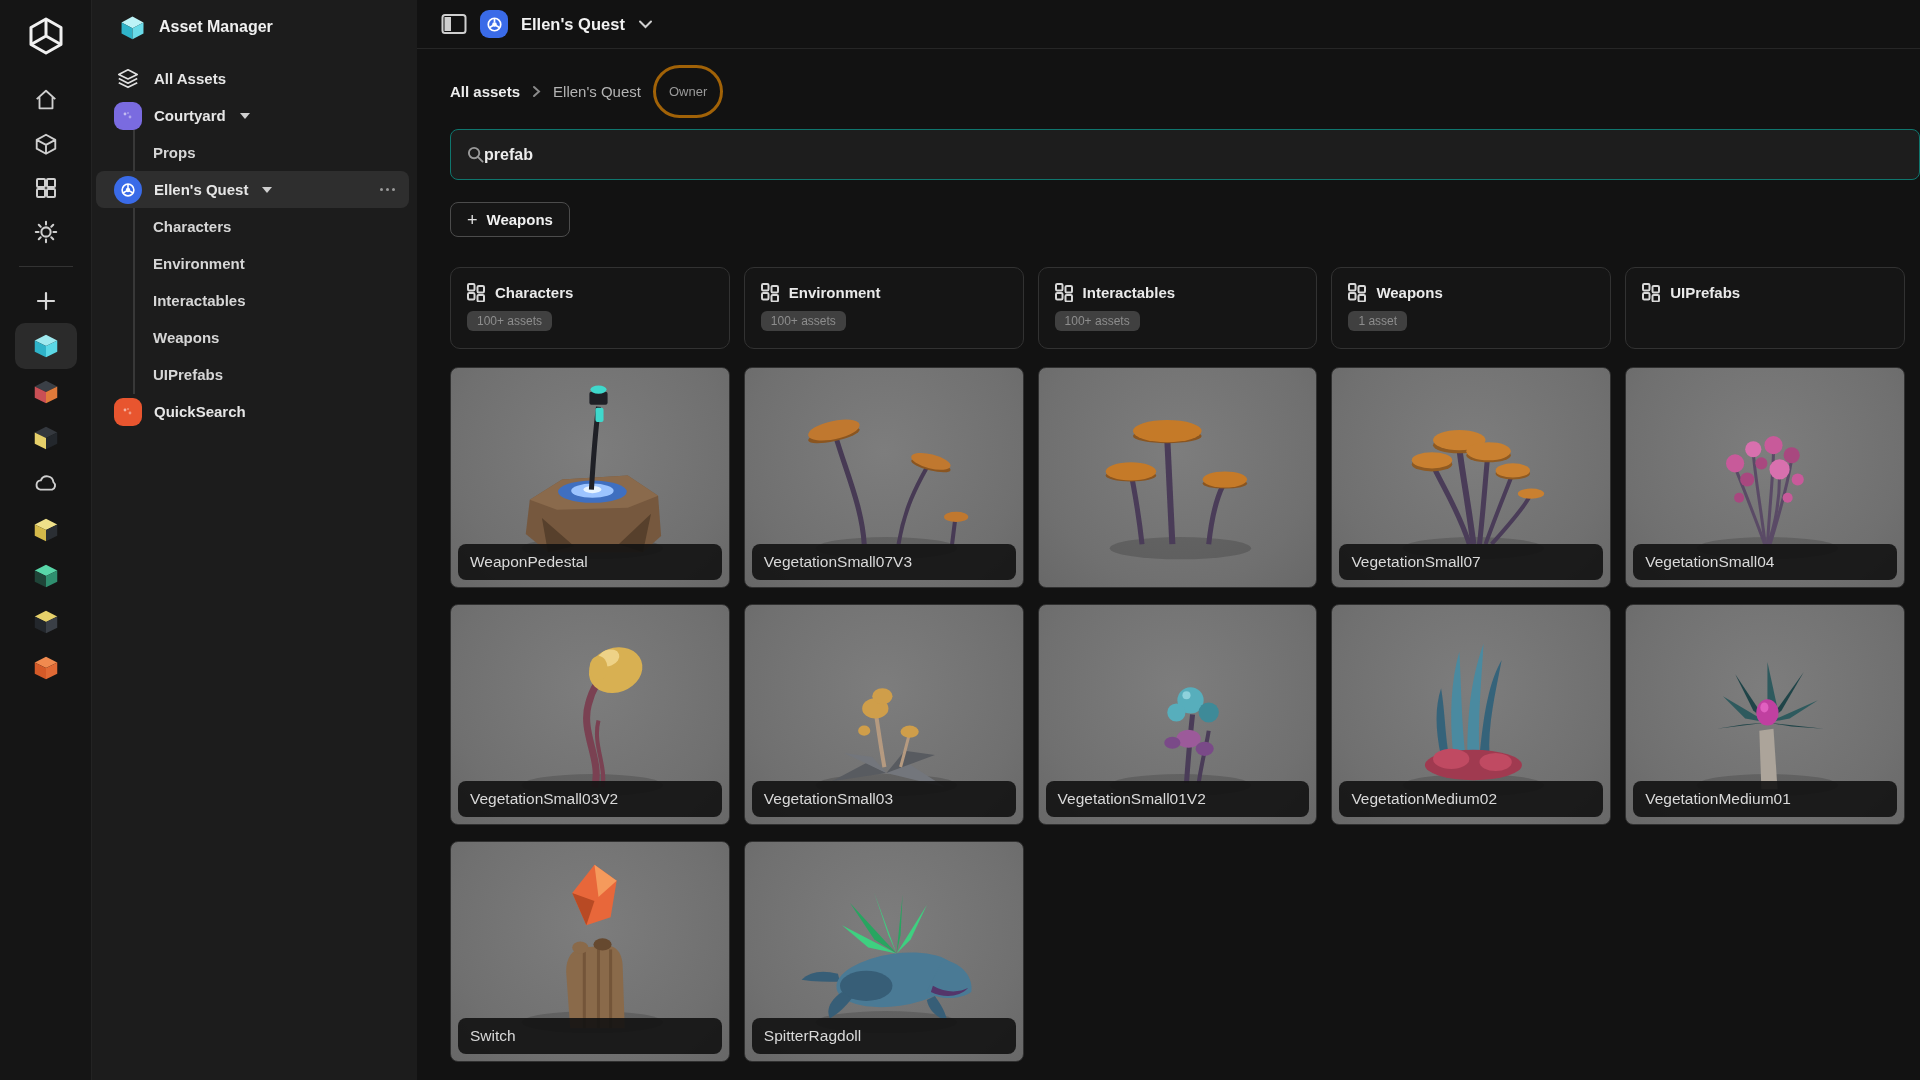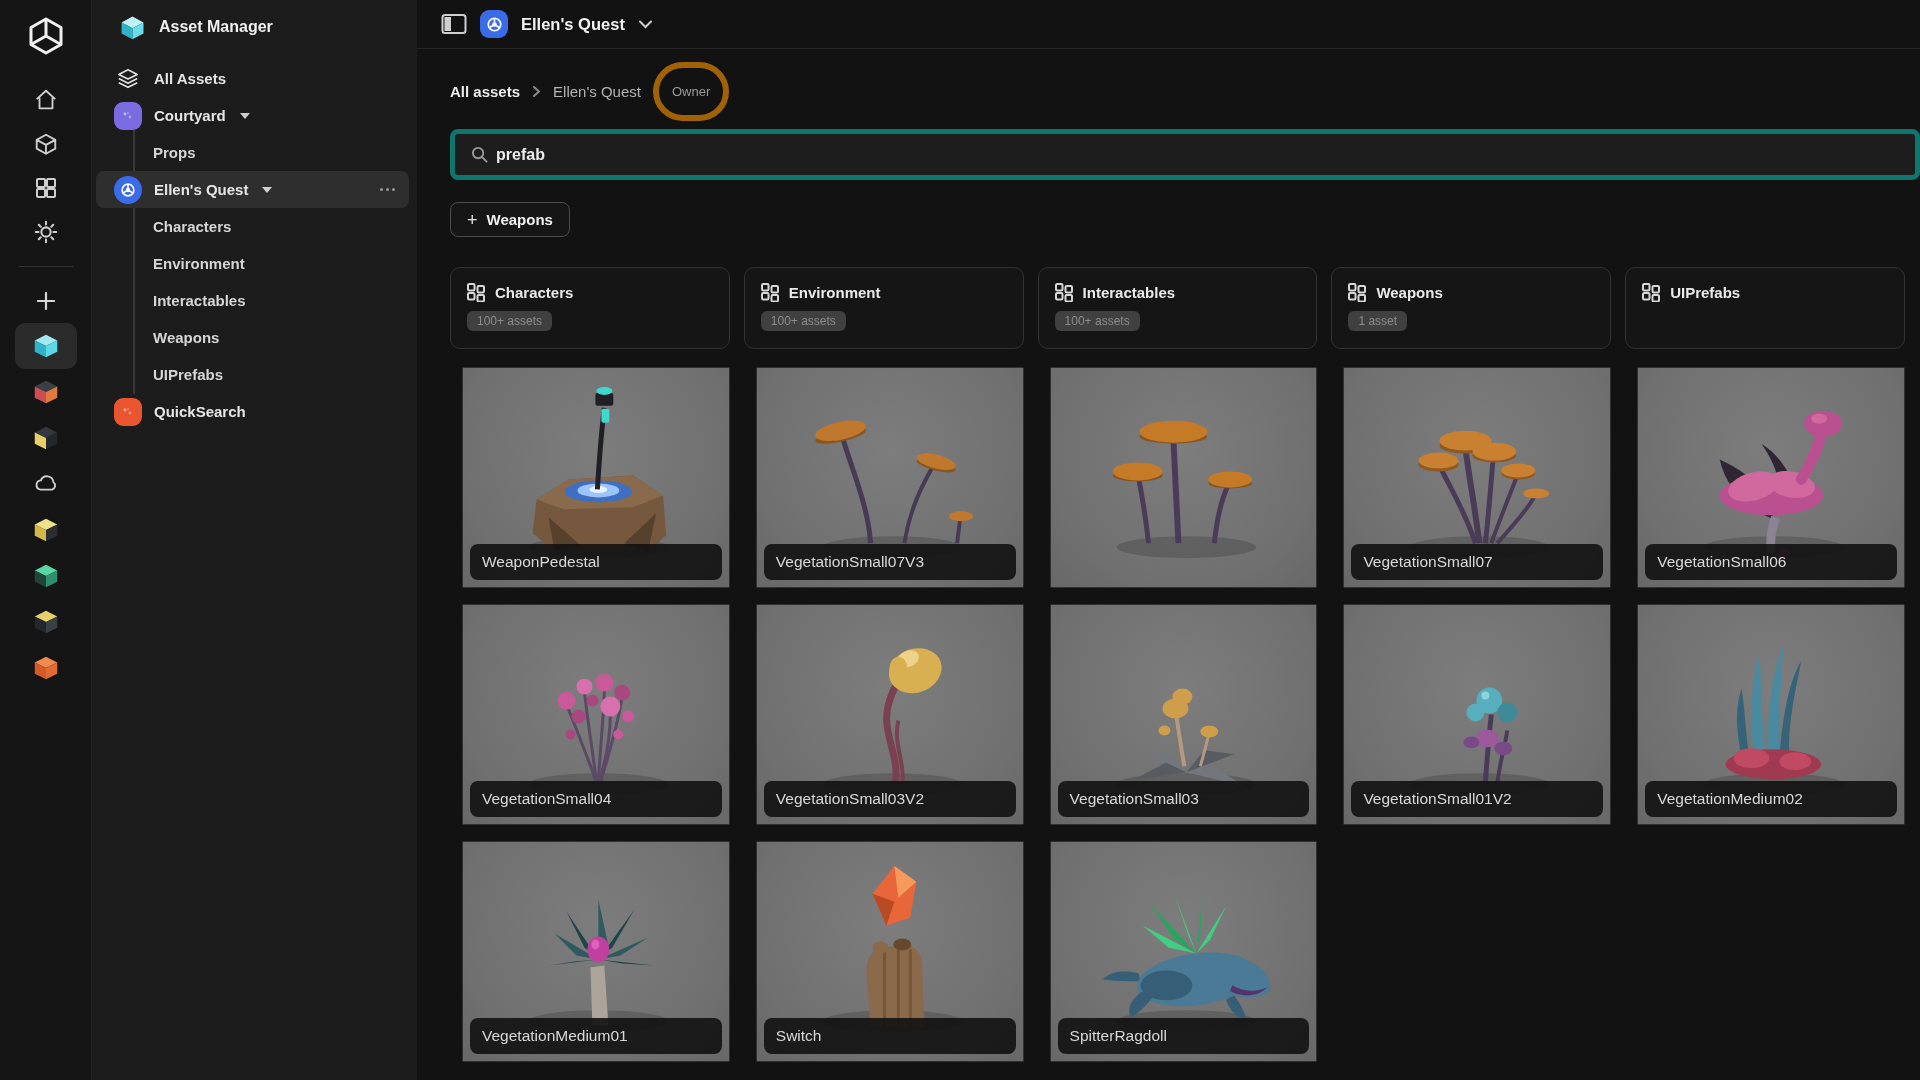--- a/index.html
+++ b/index.html
@@ -44,26 +44,26 @@
     gap:13px; padding-left:24px; flex:none; }
   .panel-btn { background:none; border:none; cursor:pointer; display:flex; }
   .chip { width:28px; height:28px; border-radius:9px; background:#3a6be8;
     display:flex; align-items:center; justify-content:center; }
   .tb-title { font-size:16.5px; font-weight:bold; color:#f2f2f2; }
 
   .content { padding:30px 0 0 33px; }
   .breadcrumb { display:flex; align-items:center; gap:12px; height:24px; }
   .bc-root { font-size:15px; font-weight:bold; color:#ececec; cursor:pointer; }
   .bc-cur { font-size:15px; color:#b4b4b4; }
-  .owner-pill { border:6px solid #a16207; border-radius:999px; padding:16px 13px;
+  .owner-pill { border:3px solid #a16207; border-radius:999px; padding:16px 13px;
     font-size:13px; color:#9a9a9a; }
 
   .searchbar { margin-top:26px; width:1470px; height:51px; background:#1d1d1d;
-    border:5px solid #0f766e; border-radius:8px; display:flex; align-items:center;
-    gap:8px; padding-left:16px; }
+    border:1px solid #0f766e; border-radius:8px; display:flex; align-items:center;
+    gap:0; padding-left:16px; }
   .searchbar input { background:none; border:none; outline:none; color:#ececec;
     font-size:16px; font-weight:bold; width:1200px; font-family:"Liberation Sans",sans-serif; }
 
   .filters-btn { margin-top:22px; display:inline-flex; align-items:center; gap:9px;
     background:#161616; border:1px solid #4c4c4c; border-radius:8px; padding:8px 16px;
     color:#f0f0f0; font-size:15px; font-weight:bold; cursor:pointer;
     font-family:"Liberation Sans",sans-serif; }
   .filters-btn .plus { font-size:18px; font-weight:normal; color:#e0e0e0; line-height:14px; }
 
   .collections { margin-top:30px; width:1455px; display:grid;
@@ -71,22 +71,22 @@
   .card { height:82px; background:#151515; border:1px solid #323232; border-radius:10px;
     padding:14px 16px; cursor:pointer; }
   .card-title { display:flex; align-items:center; gap:10px; }
   .card-label { font-size:15px; font-weight:bold; color:#eaeaea; }
   .count-badge { display:inline-block; margin-top:9px; background:#404040; color:#8d8d8d;
     font-size:12px; padding:3px 10px; border-radius:6px; }
   .count-badge.hidden { visibility:hidden; }
 
   .asset-grid { margin-top:18px; width:1455px; display:grid;
     grid-template-columns:repeat(5,1fr); grid-auto-rows:221px; gap:16px 14px; }
-  .tile { position:relative; border:1px solid #303030; border-radius:1px; overflow:hidden;
-    cursor:pointer; background:radial-gradient(ellipse at 50% 38%, #7d7d7d 0%, #707070 70%, #686868 100%);margin-left:12px; }
+  .tile { position:relative; border:1px solid #303030; border-radius:8px; overflow:hidden;
+    cursor:pointer; background:radial-gradient(ellipse at 50% 38%, #7d7d7d 0%, #707070 70%, #686868 100%); }
   .tile svg.thumb { position:absolute; inset:0; width:100%; height:100%; }
   .tile-name { position:absolute; left:7px; right:7px; bottom:7px; height:36px;
     background:rgba(18,18,18,.90); border-radius:8px; display:flex; align-items:center;
     padding-left:12px; font-size:15.5px; color:#d9d9d9; }
 </style>
 </head>
 <body>
 
 <div class="app">
 
@@ -432,36 +432,20 @@
               <ellipse cx="99" cy="93" rx="20" ry="8" fill="#c98030"></ellipse>
        <ellipse cx="126" cy="78" rx="26" ry="8" fill="#8f5a22"></ellipse>
               <ellipse cx="126" cy="73" rx="26" ry="10" fill="#c98030"></ellipse>
        <ellipse cx="155" cy="88" rx="22" ry="7" fill="#8f5a22"></ellipse>
               <ellipse cx="155" cy="84" rx="22" ry="9" fill="#c98030"></ellipse>
        <ellipse cx="179" cy="106" rx="17" ry="6" fill="#8f5a22"></ellipse>
               <ellipse cx="179" cy="103" rx="17" ry="7" fill="#c98030"></ellipse>
        <ellipse cx="197" cy="126" rx="13" ry="5" fill="#c98030"></ellipse>
             </svg>
      <div class="tile-name">VegetationSmall07</div>
-          </div>
-          <div class="tile">
-            <svg class="thumb" viewBox="0 0 275 220" preserveAspectRatio="xMidYMid slice">
-              <ellipse cx="140" cy="180" rx="70" ry="11" fill="rgba(0,0,0,.16)"></ellipse>
-              <path d="M140 152 C110 140 92 118 86 92 C104 100 122 112 134 130 Z" fill="#2e2633"></path>
-       <path d="M148 148 C150 118 142 96 128 76 C144 86 158 104 162 126 Z" fill="#2e2633"></path>
-       <ellipse cx="138" cy="128" rx="52" ry="20" fill="#bb5090"></ellipse>
-       <ellipse cx="120" cy="119" rx="26" ry="14" fill="#d06a9e" transform="rotate(-15 120 119)"></ellipse>
-       <ellipse cx="158" cy="117" rx="24" ry="13" fill="#d06a9e" transform="rotate(10 158 117)"></ellipse>
-       <path d="M168 112 C180 92 186 78 188 64" stroke="#bb5090" stroke-width="11" stroke-linecap="round" fill="none"></path>
-       <ellipse cx="190" cy="56" rx="19" ry="13" fill="#bb5090"></ellipse>
-       <ellipse cx="186" cy="51" rx="8" ry="5" fill="#d06a9e"></ellipse>
-       <path d="M142 150 C138 164 136 172 138 186" stroke="#8a8494" stroke-width="9" fill="none"></path>
-       <ellipse cx="150" cy="186" rx="7" ry="5" fill="#bb5090"></ellipse>
-            </svg>
-     <div class="tile-name">VegetationSmall06</div>
           </div>
           <div class="tile">
             <svg class="thumb" viewBox="0 0 275 220" preserveAspectRatio="xMidYMid slice">
               <ellipse cx="140" cy="180" rx="70" ry="11" fill="rgba(0,0,0,.16)"></ellipse>
               <g stroke="#5a4a66" stroke-width="3" fill="none">
        <path d="M138 178 C128 150 116 120 108 100"></path>
                 <path d="M138 178 C134 144 128 110 126 86"></path>
        <path d="M140 178 C142 140 146 106 146 82"></path>
                 <path d="M142 178 C152 146 160 116 164 92"></path>
        <path d="M140 178 C148 156 152 130 152 108"></path>

